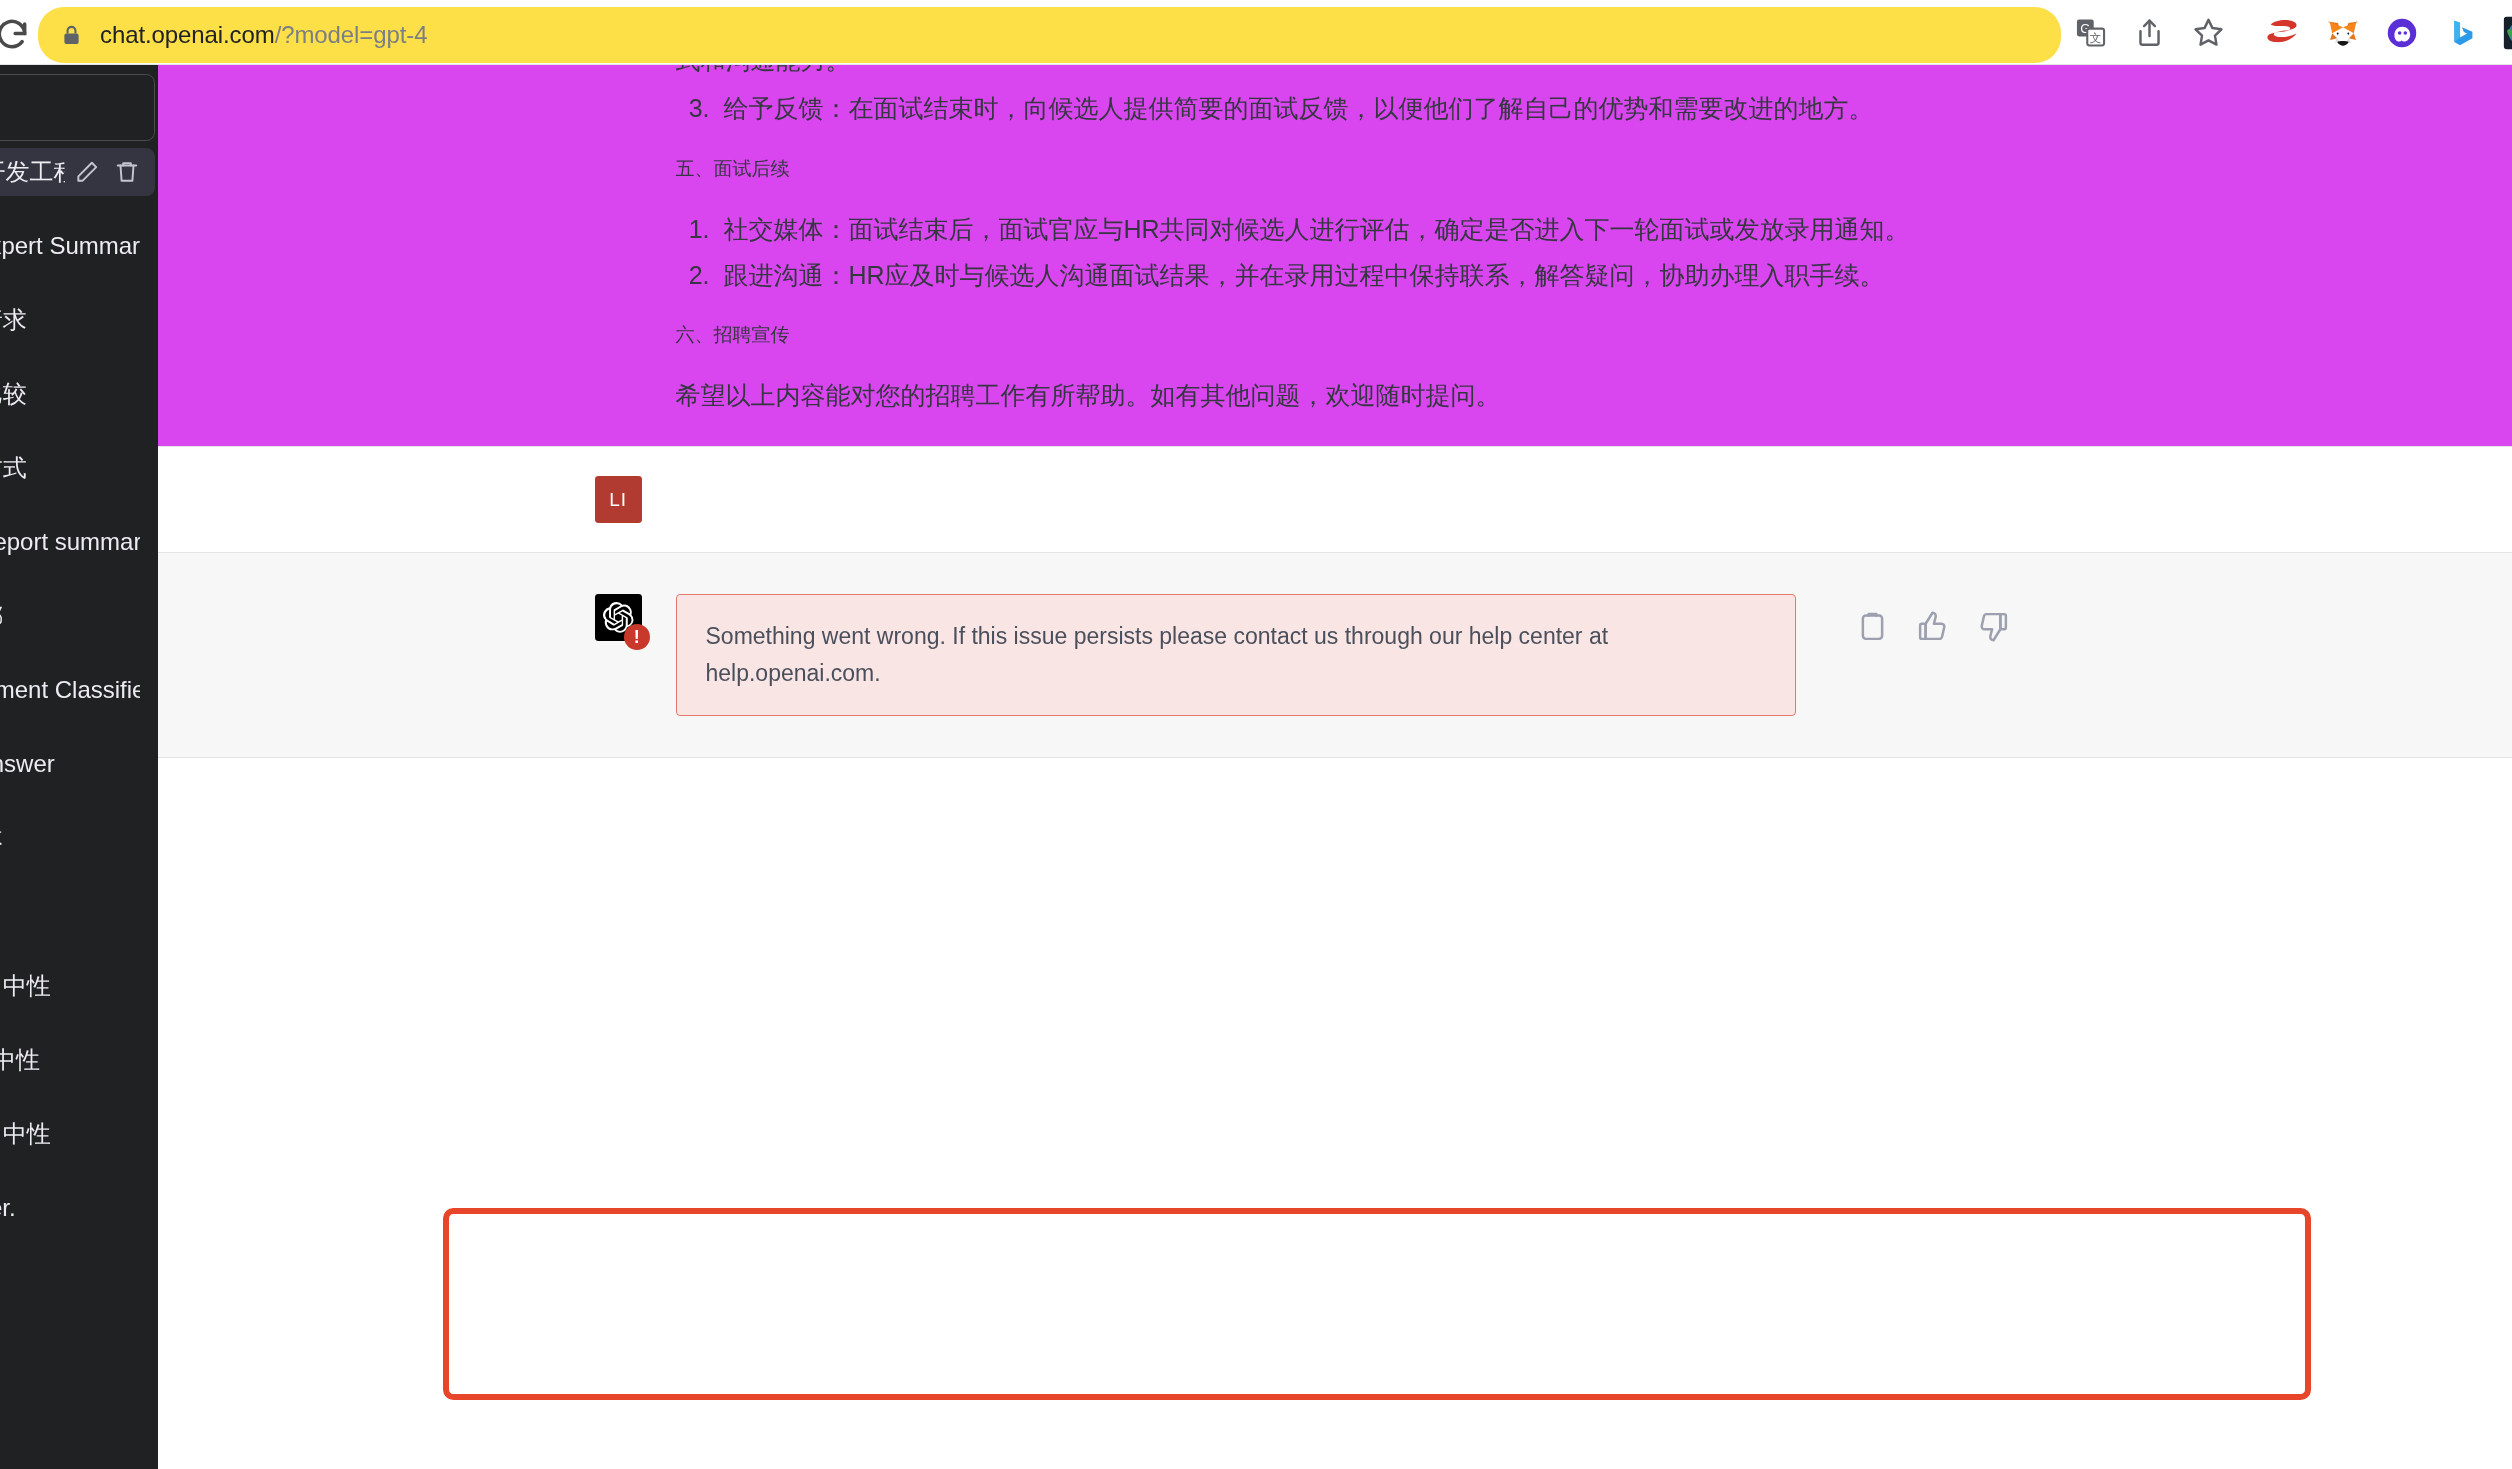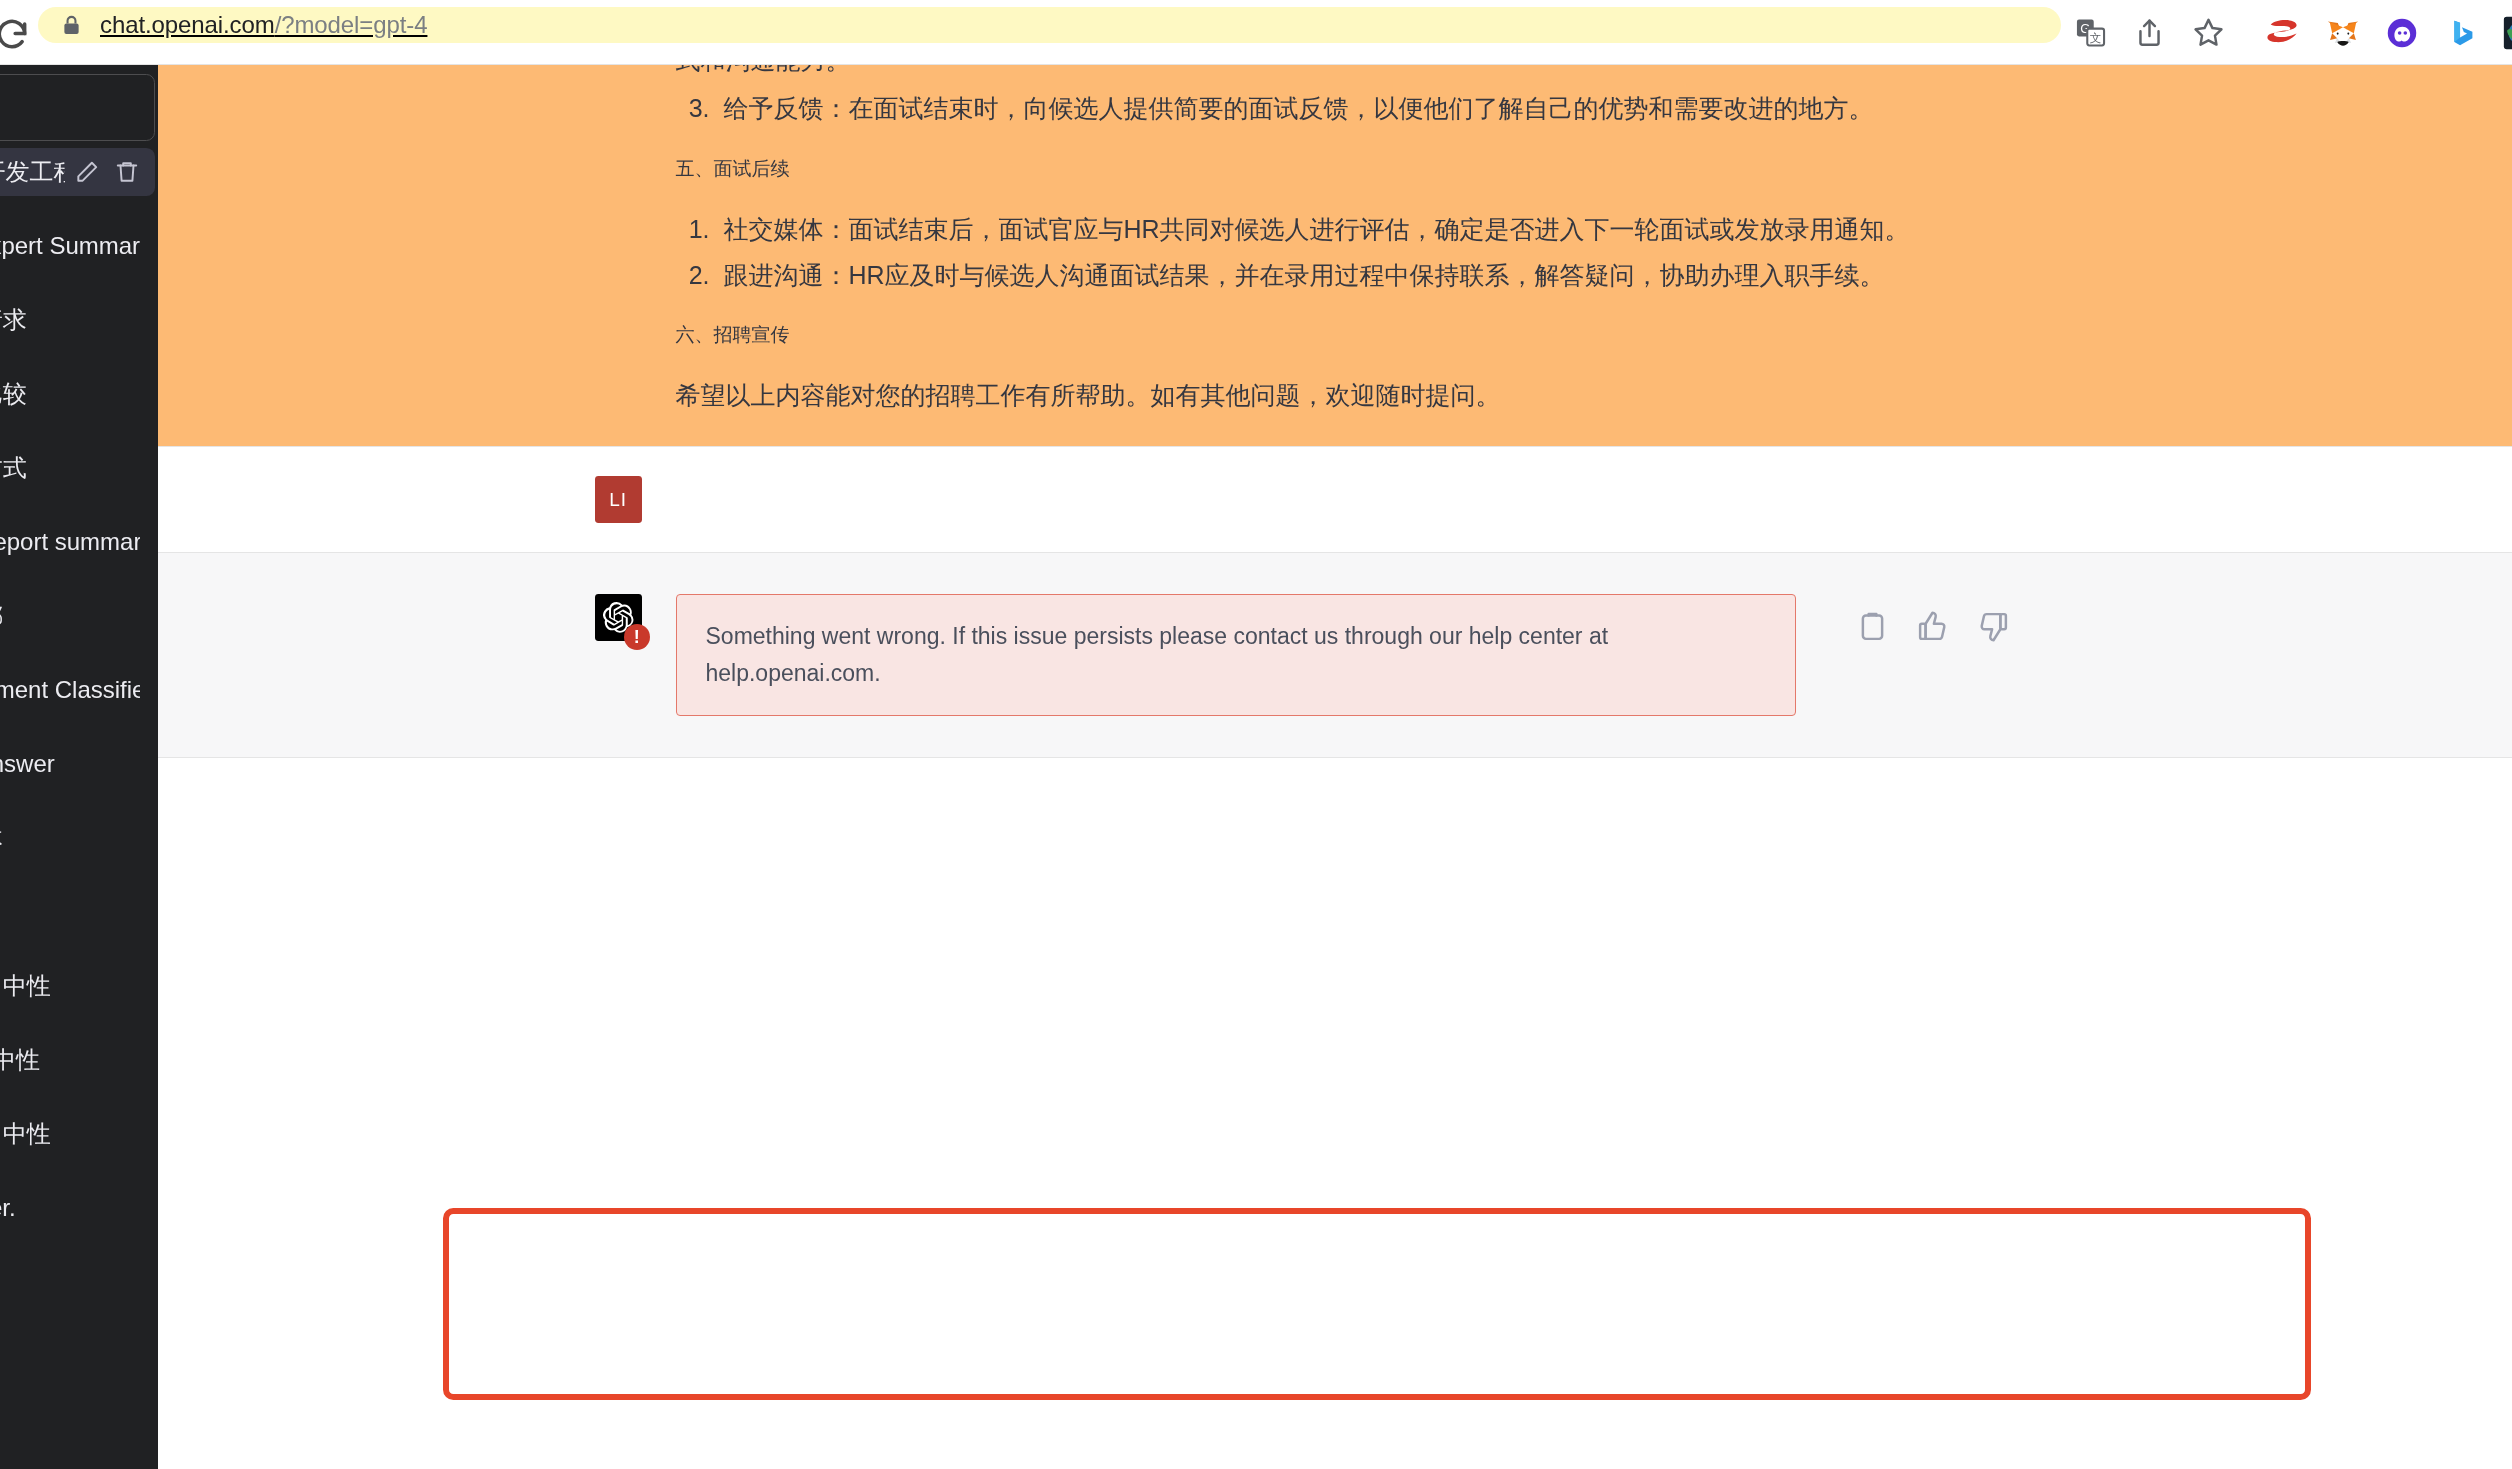--- a/index.html
+++ b/index.html
@@ -28,27 +28,26 @@
     top: 15.5px;
     width: 38px;
     height: 38px;
     color: #4a4a4a;
   }
   #omnibox {
     position: absolute;
     left: 38px;
     top: 6.9px;
     width: 2023px;
-    height: 36px;
-    background: #fef9c3;
+    height: 56px;
+    background: #fde047;
     border-radius: 26px;
     display: flex;
     align-items: center;
     padding-left: 24px;
-    text-decoration: underline;
   }
   #lock-icon { width: 19px; height: 22.4px; flex: 0 0 auto; }
   #omnibox-url {
     margin-left: 19px;
     font-size: 24px;
     color: #202124;
     white-space: nowrap;
     letter-spacing: -0.1px;
   }
   #omnibox-url .url-dim { color: #7b7f83; }
@@ -153,21 +152,21 @@
     height: 1404px;
     background: #ffffff;
     overflow: hidden;
   }
   .msg-row {
     width: 100%;
     border-bottom: 0.9px solid #e5e5e5;
     display: flex;
     justify-content: center;
   }
-  .msg-row.assistant { background: #fdba74; }
+  .msg-row.assistant { background: #d946ef; }
   .msg-row.user { background: #ffffff; text-align: right; }
   .msg-inner {
     width: 1482px;
     display: flex;
     gap: 34px;
     padding: 29px 0 29px 0;
   }
 
   .avatar {
     flex: 0 0 auto;

